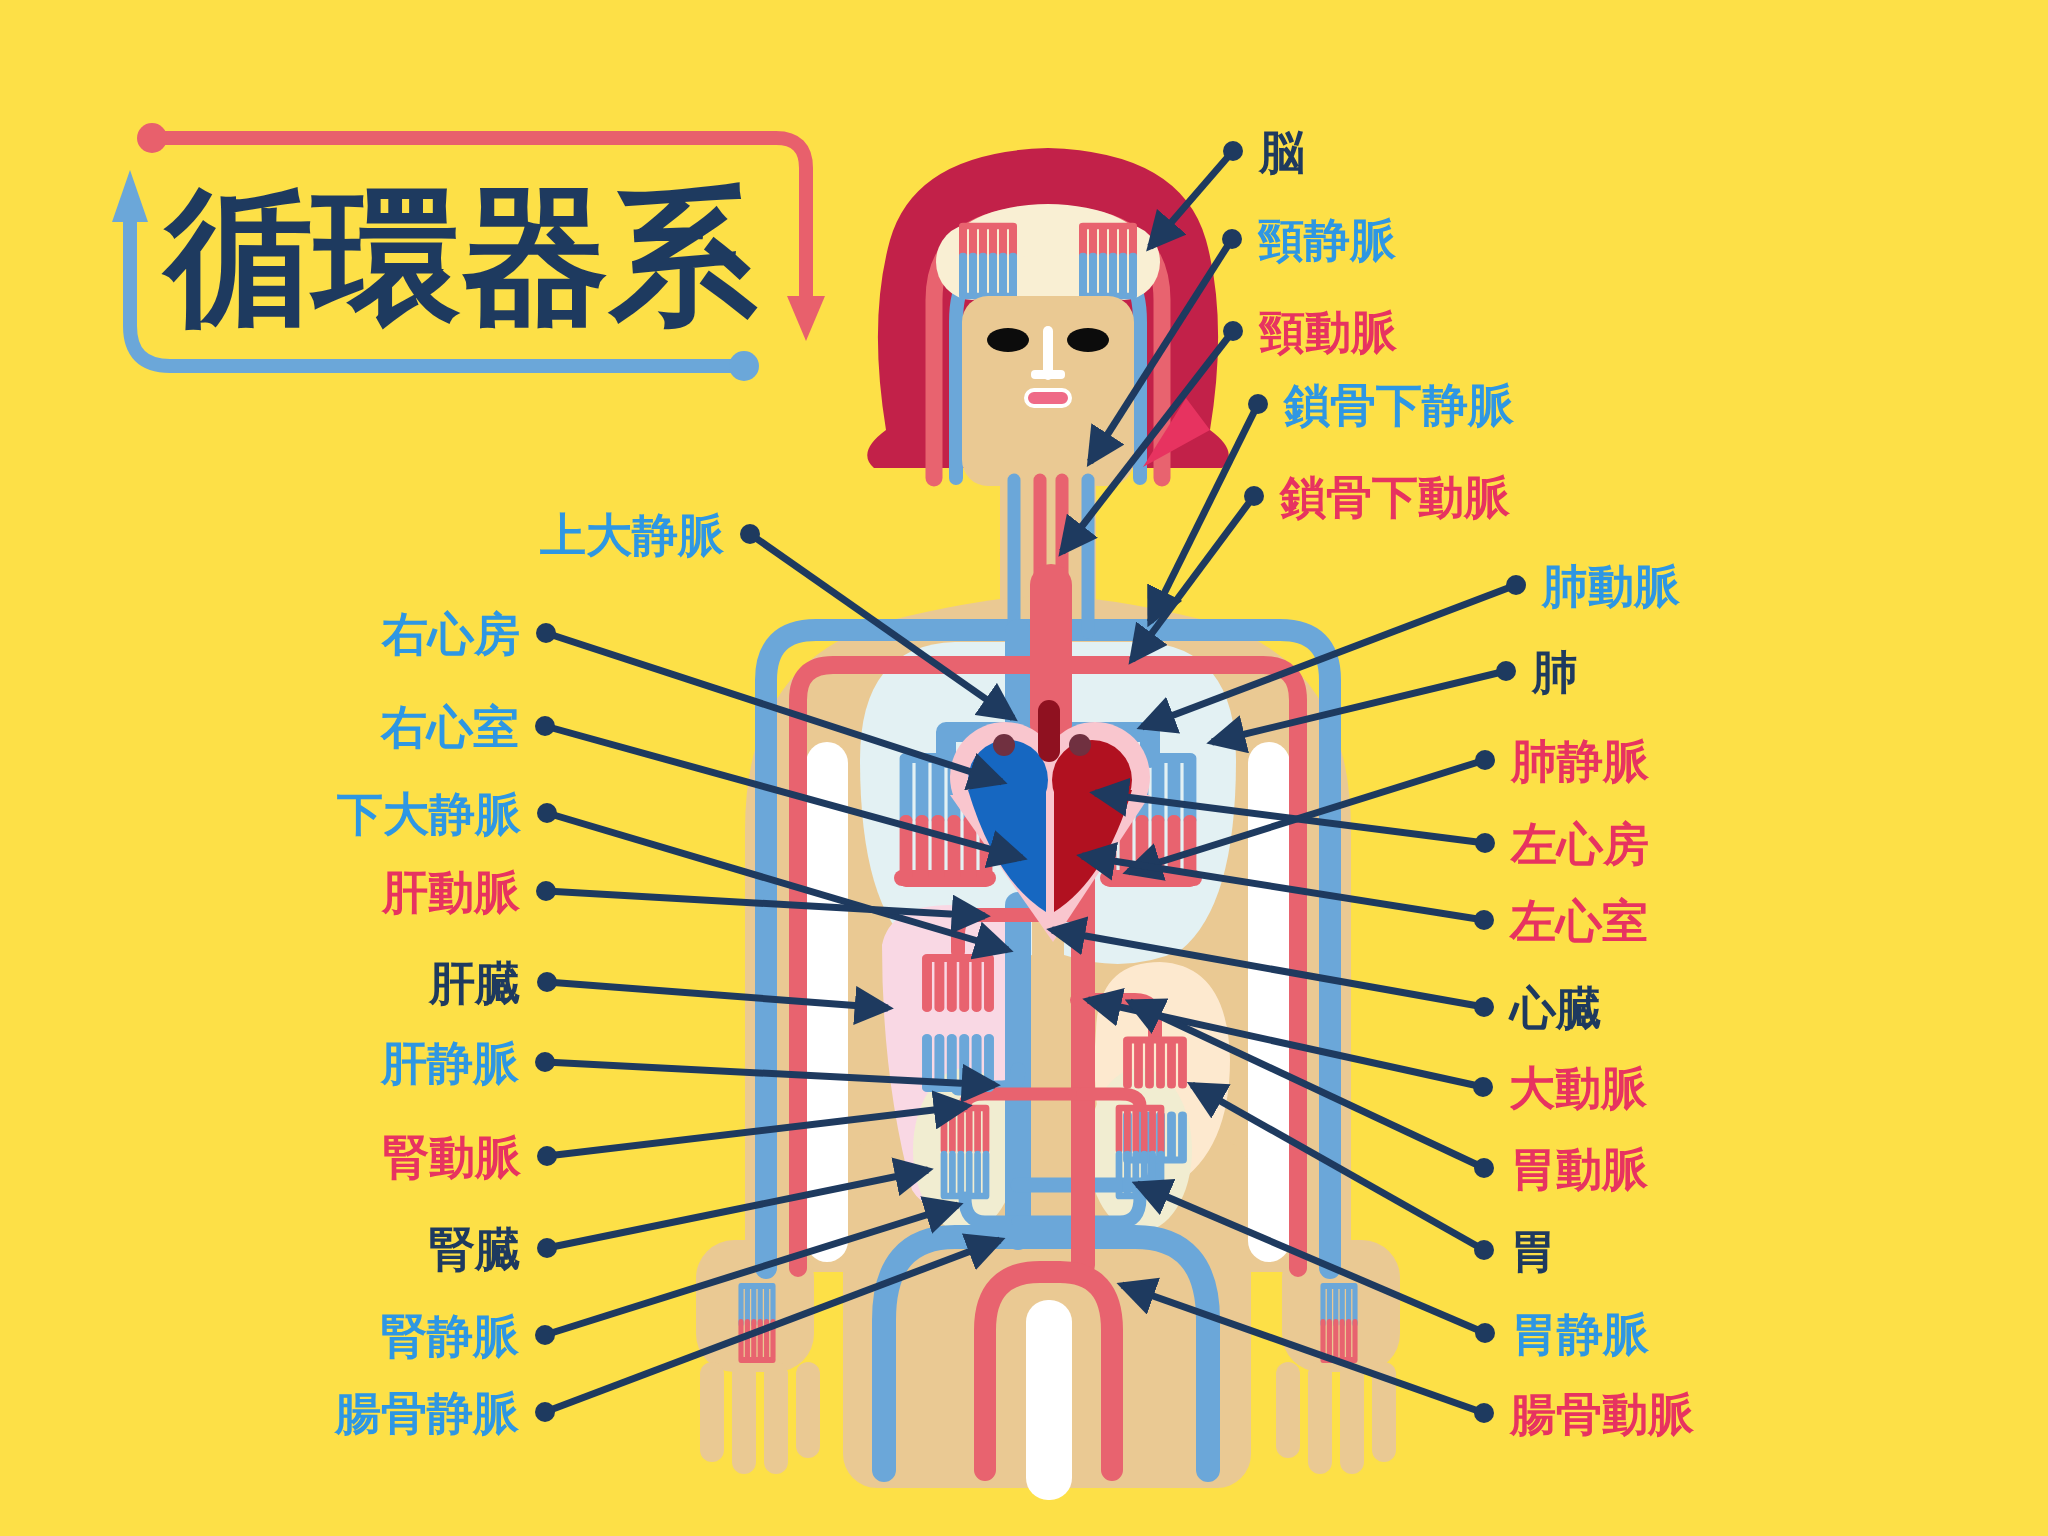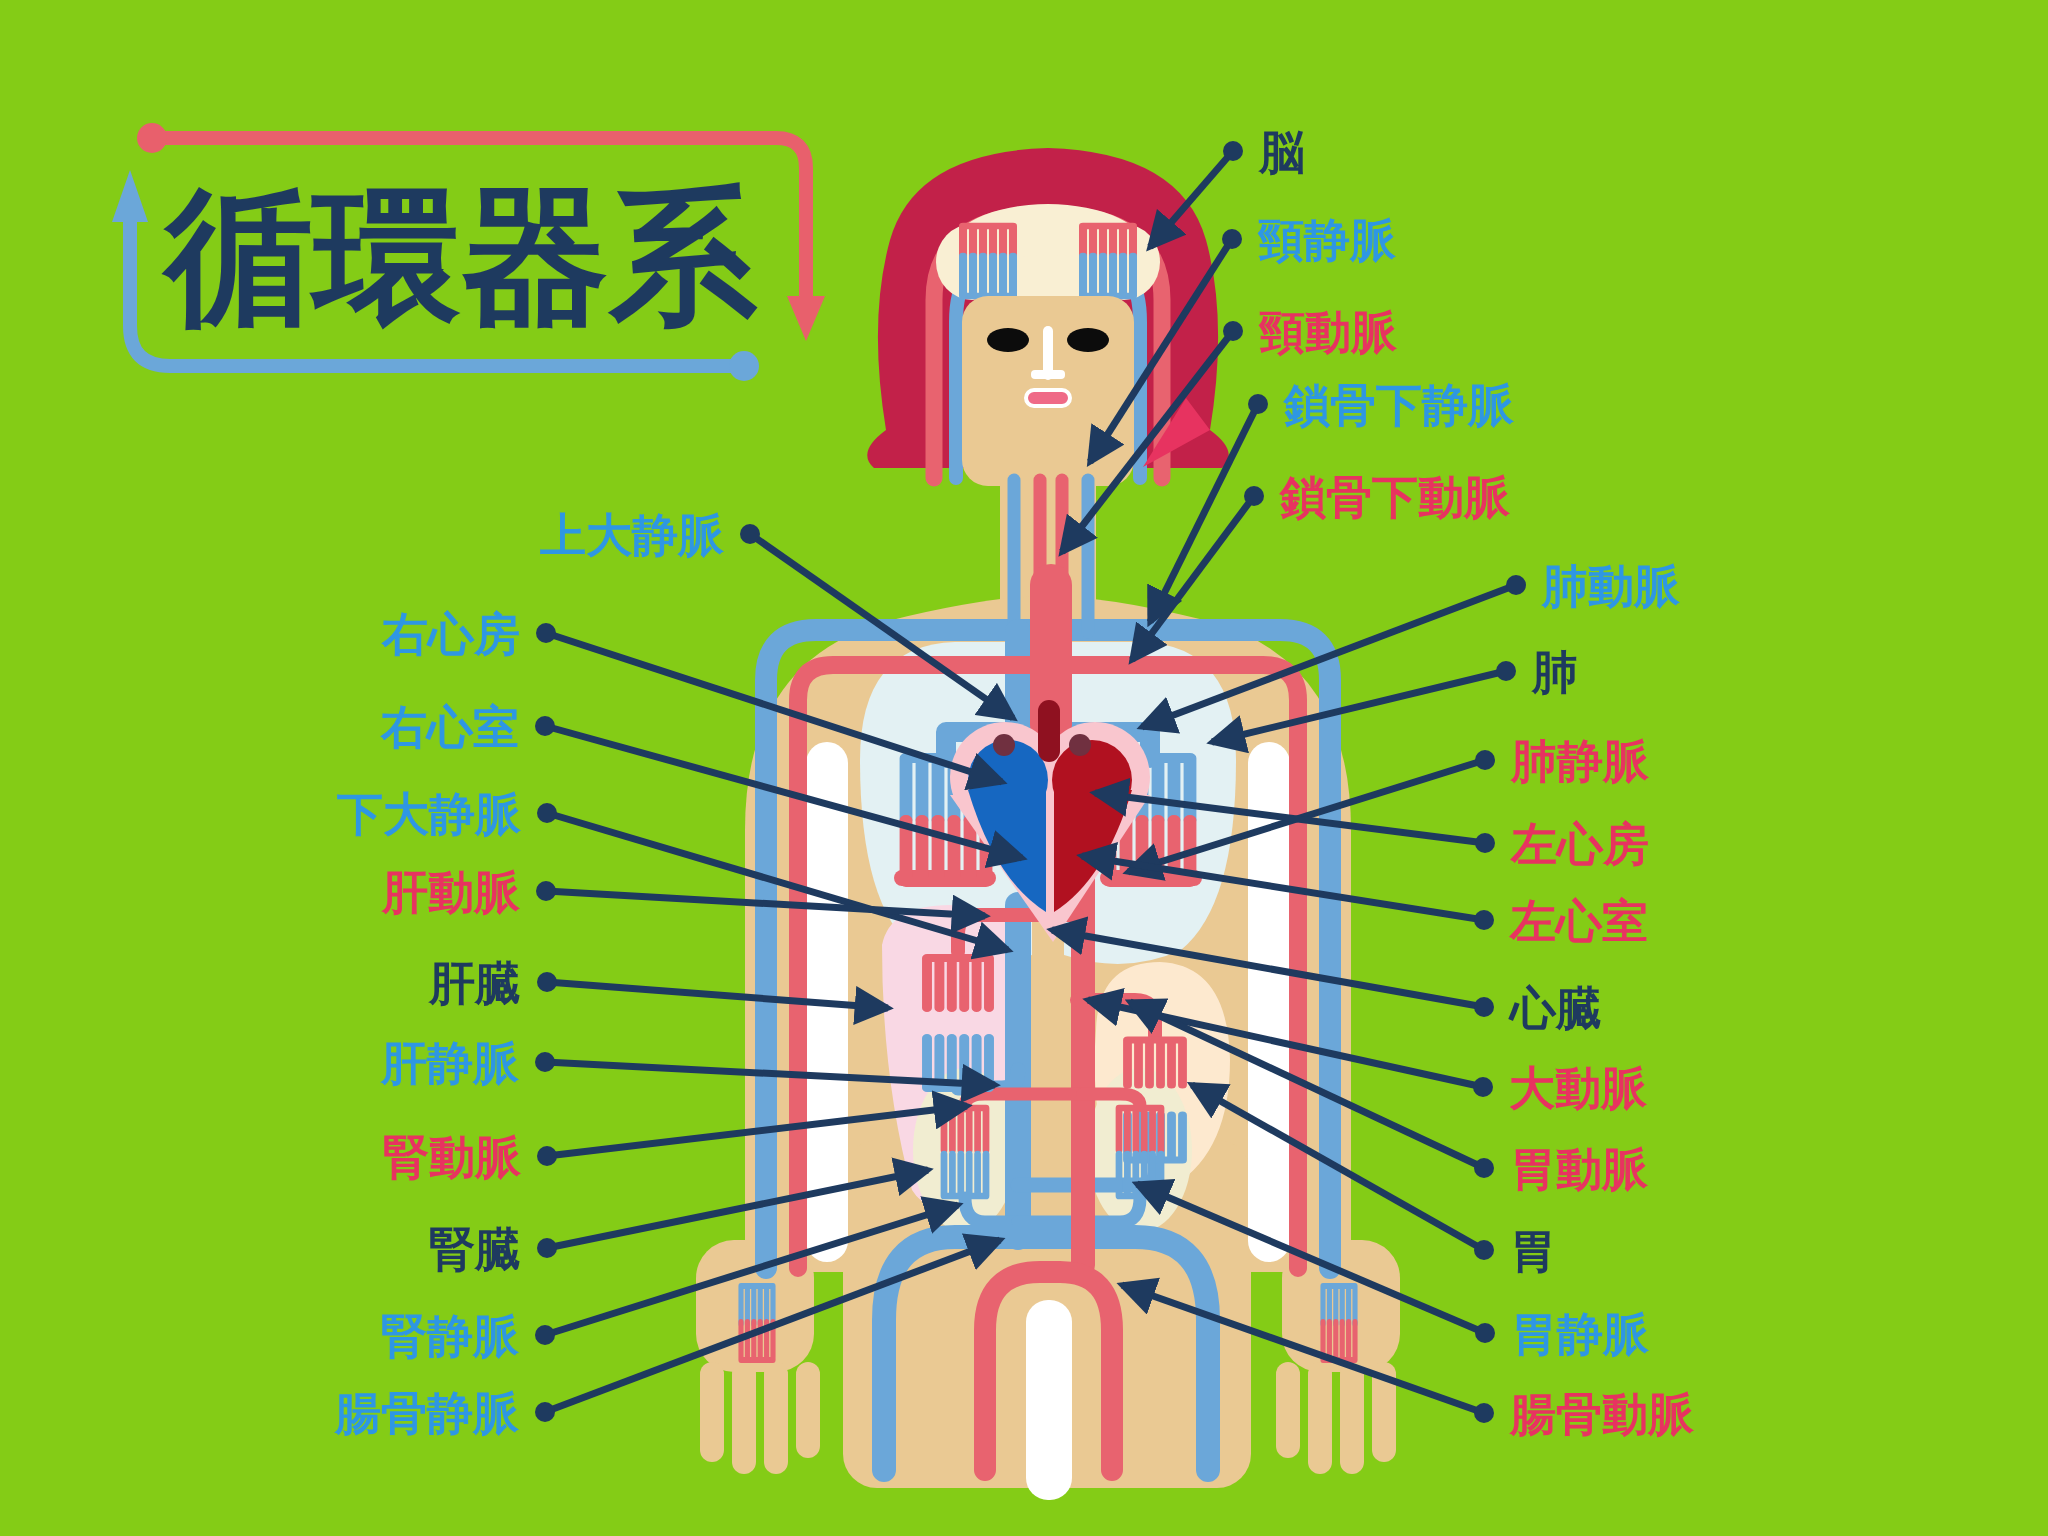--- a/index.html
+++ b/index.html
@@ -1,16 +1,16 @@
 <!DOCTYPE html>
 <html><head>
 <meta charset="utf-8">
 <style>
   html,body{margin:0;padding:0;background:#ffffff;}
-  #stage{position:relative;width:2048px;height:1536px;background:#84cc16;overflow:hidden;}
+  #stage{position:relative;width:2048px;height:1536px;background:#fde047;overflow:hidden;}
   svg{display:block;}
   .lbl{font-family:"DejaVu Sans","Liberation Sans",sans-serif;font-weight:bold;font-size:46px;}
   .t-v{fill:#2e97e3;}   
   .t-a{fill:#e73360;}   
   .t-o{fill:#1e3a5f;}   
   .ttl{font-family:"DejaVu Sans","Liberation Sans",sans-serif;font-weight:bold;font-size:148px;fill:#1e3a5f;}
   .leader{stroke:#1e3a5f;stroke-width:7;fill:none;}
   .dot{fill:#1e3a5f;}
   .vein{stroke:#6ba7d9;fill:none;stroke-linecap:round;stroke-linejoin:round;}
   .artery{stroke:#e8636f;fill:none;stroke-linecap:round;stroke-linejoin:round;}

